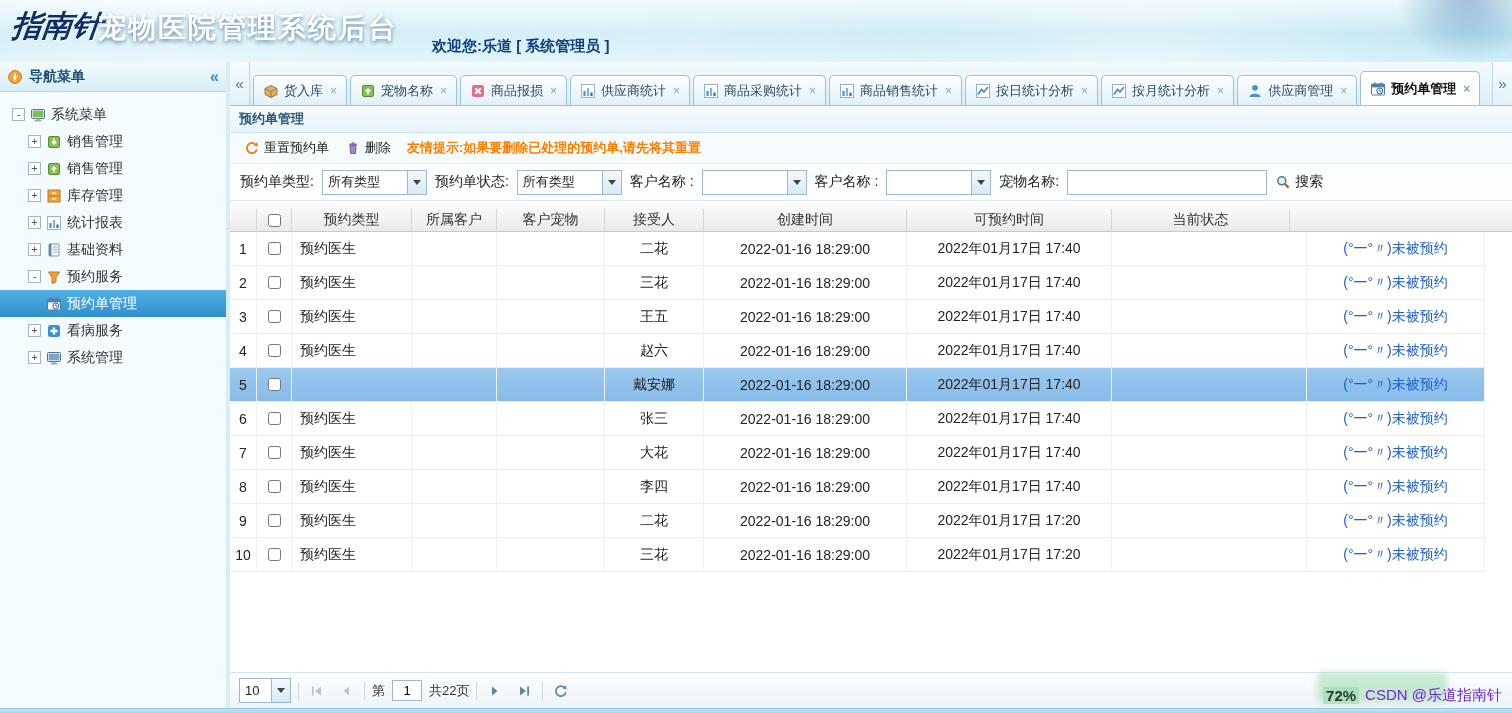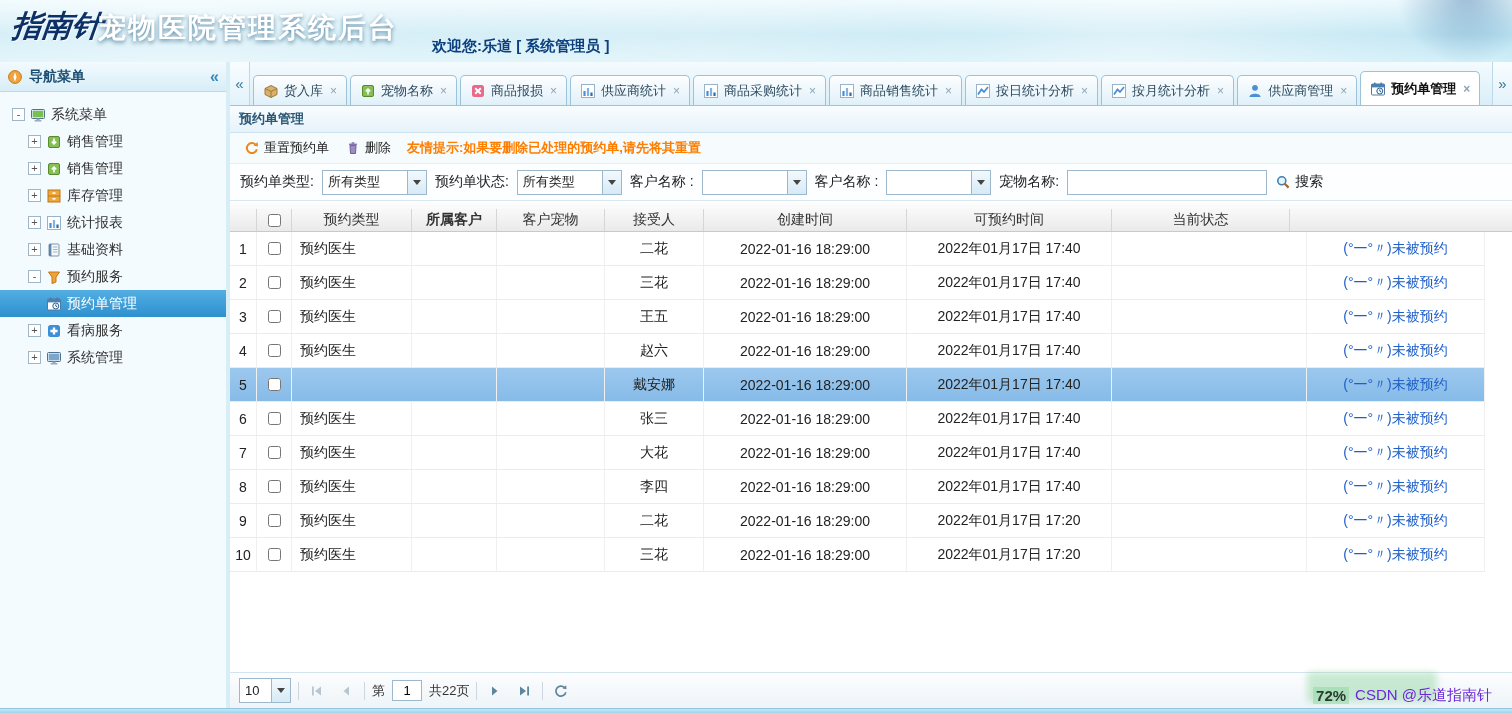--- a/index.html
+++ b/index.html
@@ -94,21 +94,21 @@
     border-top:1px solid #d4e4ee; background:linear-gradient(#fcfdfe,#eef4f8); font-size:13px; color:#333; }
   .sep { width:1px; height:18px; background:#ccd6dd; }
   .pg-btn { width:22px; height:22px; display:flex; align-items:center; justify-content:center;
     color:#5e859e; cursor:pointer; }
   .pg-btn.disabled { color:#b9c6cf; }
   .pg-btn svg { width:16px; height:16px; }
   .page-input { width:30px; height:21px; border:1px solid #9cb8ca; text-align:center; font-size:13px; }
 
   
   .bottom-strip { flex:0 0 5px; background:linear-gradient(#c5e6f4,#a2d4ea); border-top:1px solid #8fc7e0; }
-  .watermark { position:absolute; right:20px; bottom:8px; display:flex; align-items:center; gap:6px; z-index:5; }
+  .watermark { position:absolute; right:10px; bottom:8px; display:flex; align-items:center; gap:6px; z-index:5; }
   .wm-blob { position:absolute; right:55px; top:-14px; width:130px; height:30px;
     background:rgba(120,205,140,.38); filter:blur(3px); border-radius:4px; }
   .wm-zoom { position:relative; color:#2a3a30; font-weight:bold; font-size:15px;
     background:rgba(150,215,165,.55); padding:0 3px; }
   .wm-csdn { position:relative; color:#6d28d9; font-size:15px; }
 </style>
 </head>
 <body>
 
 <div class="app">
@@ -435,21 +435,21 @@
           </span>
         </div>
 
       <div class="grid">
         <div class="grid-header">
             <div class="gh-cell" style="width: 27px;"></div>
             <div class="gh-cell" style="width: 35px;">
               <input type="checkbox" style="">
             </div>
             <div class="gh-cell" style="width: 120px;">预约类型</div>
-            <div class="gh-cell" style="width: 85px; font-weight: bold;">所属客户</div>
+            <div class="gh-cell" style="width: 85px;">所属客户</div>
             <div class="gh-cell" style="width: 108px;">客户宠物</div>
             <div class="gh-cell" style="width: 99px;">接受人</div>
             <div class="gh-cell" style="width: 203px;">创建时间</div>
             <div class="gh-cell" style="width: 205px;">可预约时间</div>
             <div class="gh-cell" style="width: 178px;">当前状态</div>
           </div>
         <div class="grid-body">
             <div class="grid-row" style="width: 1255px;">
               <div class="g-cell" style="width: 27px;">1</div>
               <div class="g-cell" style="width: 35px;">

